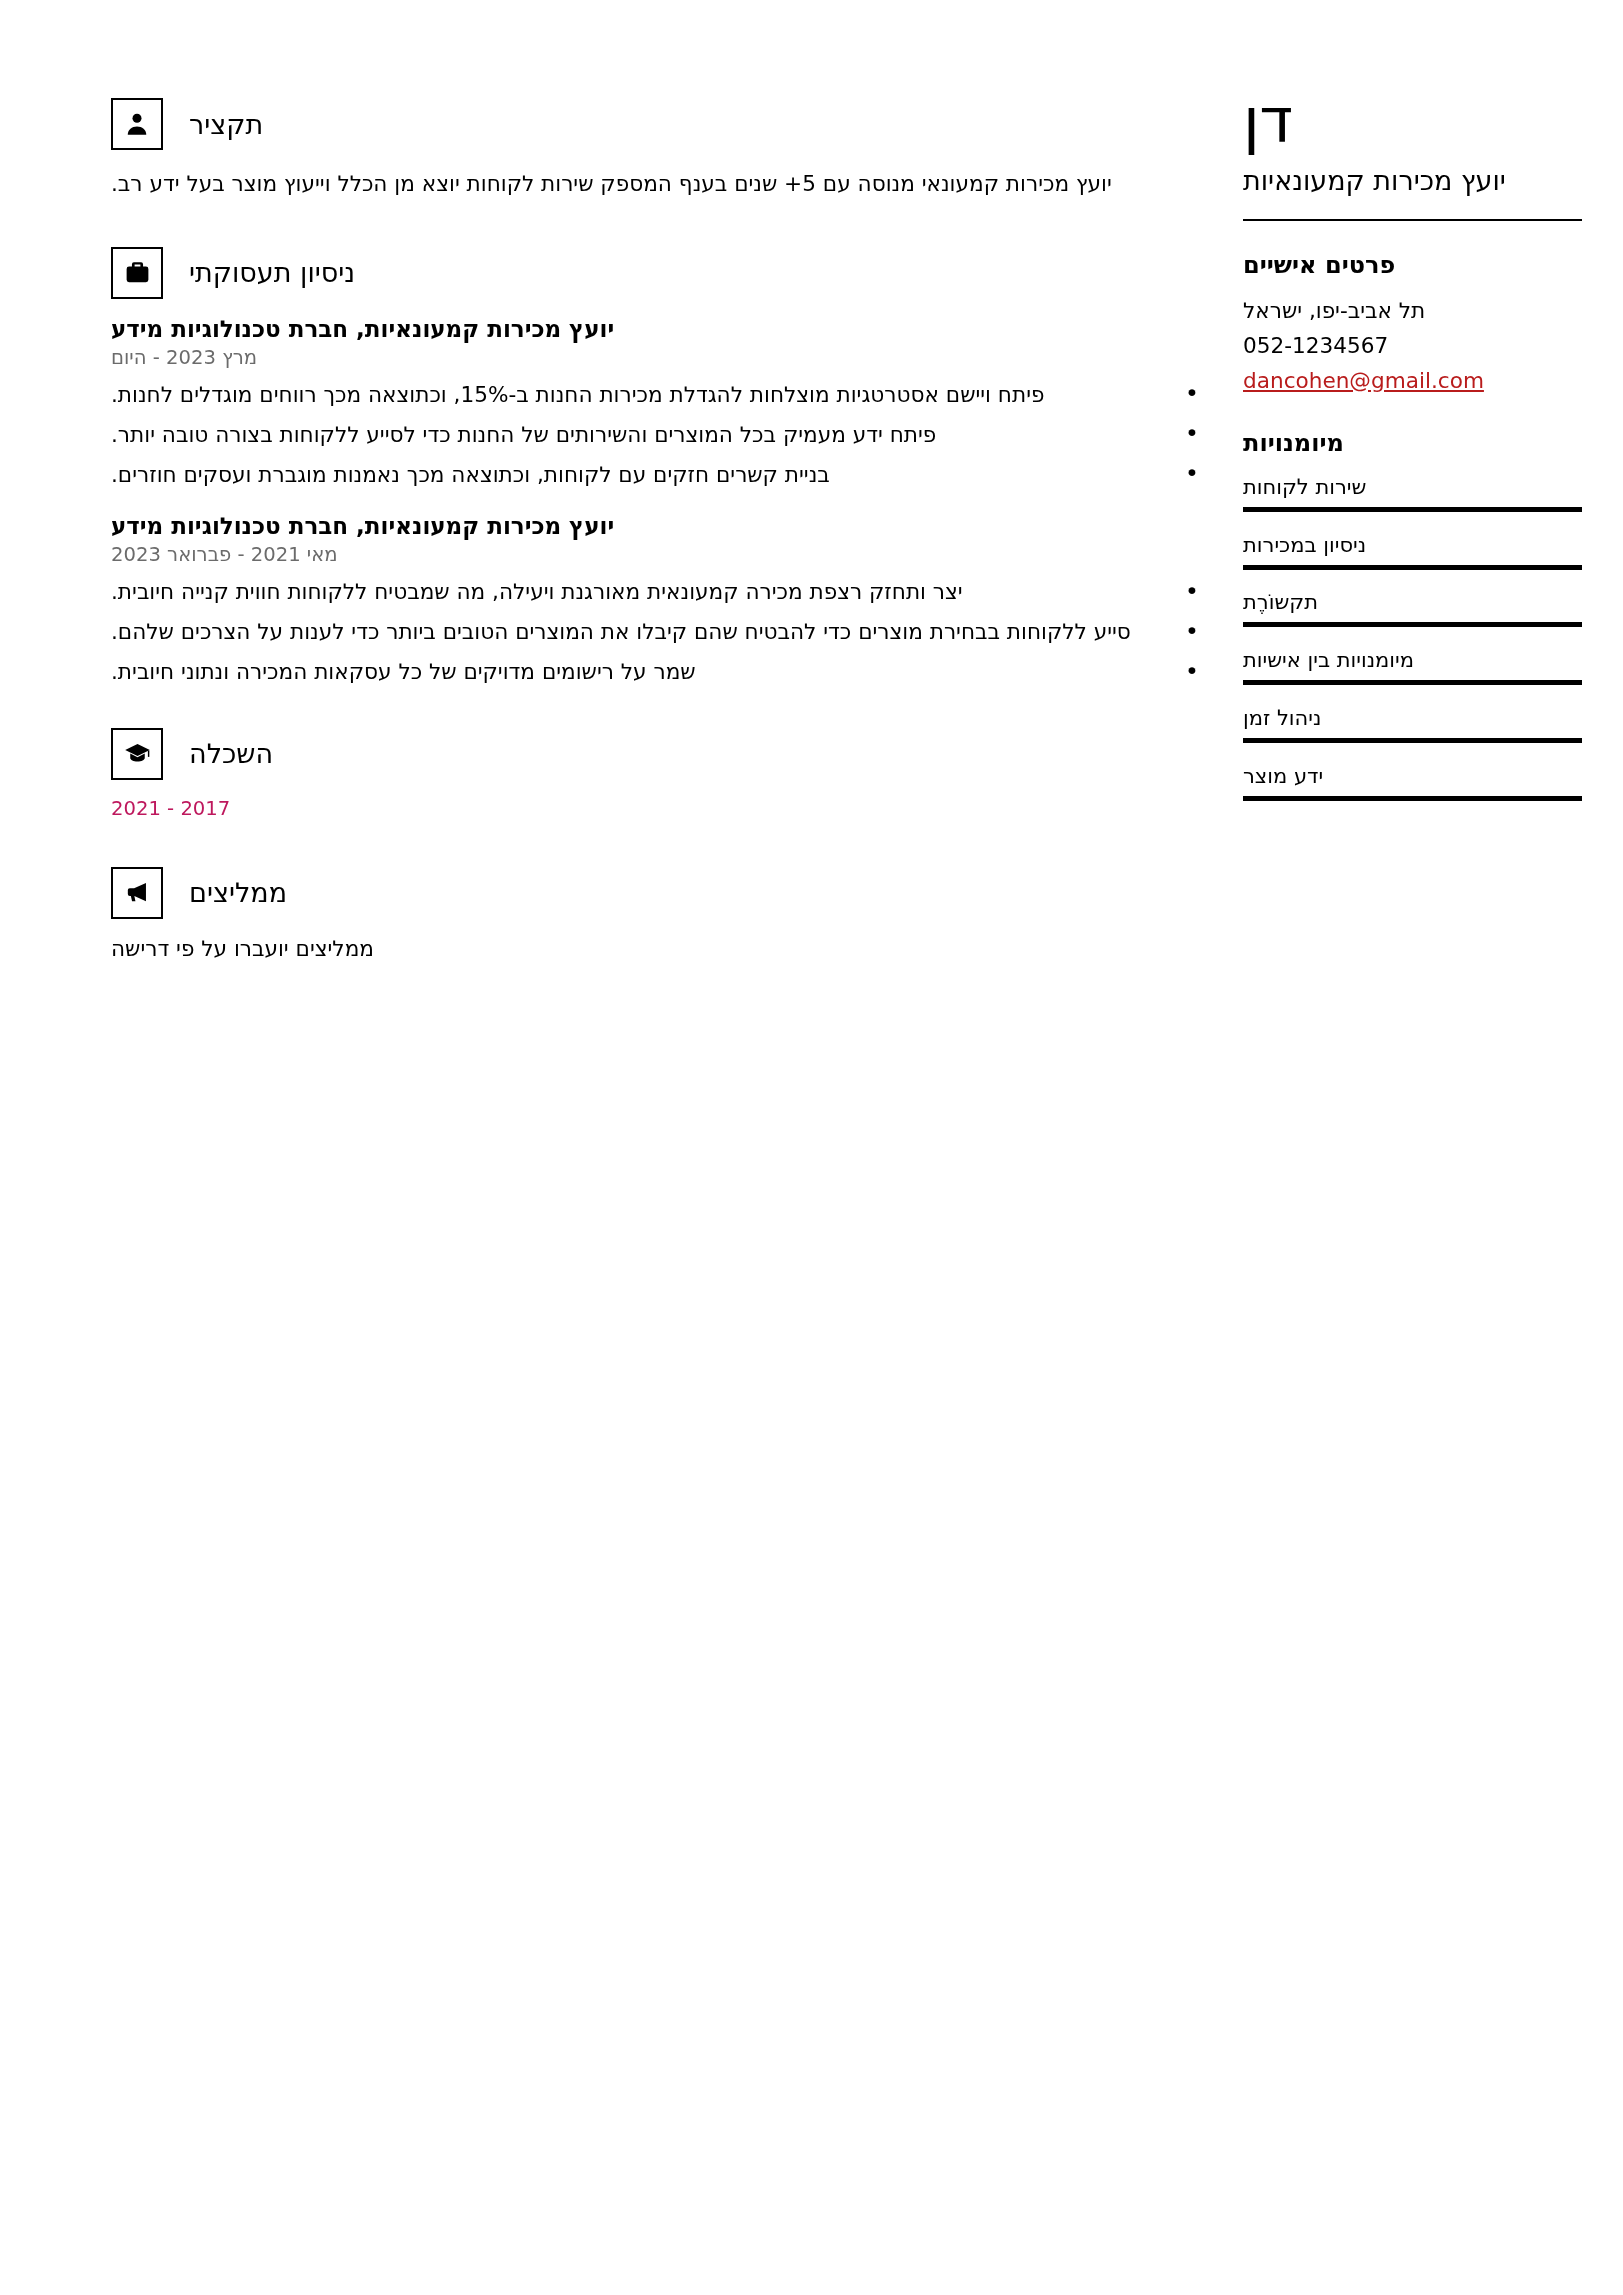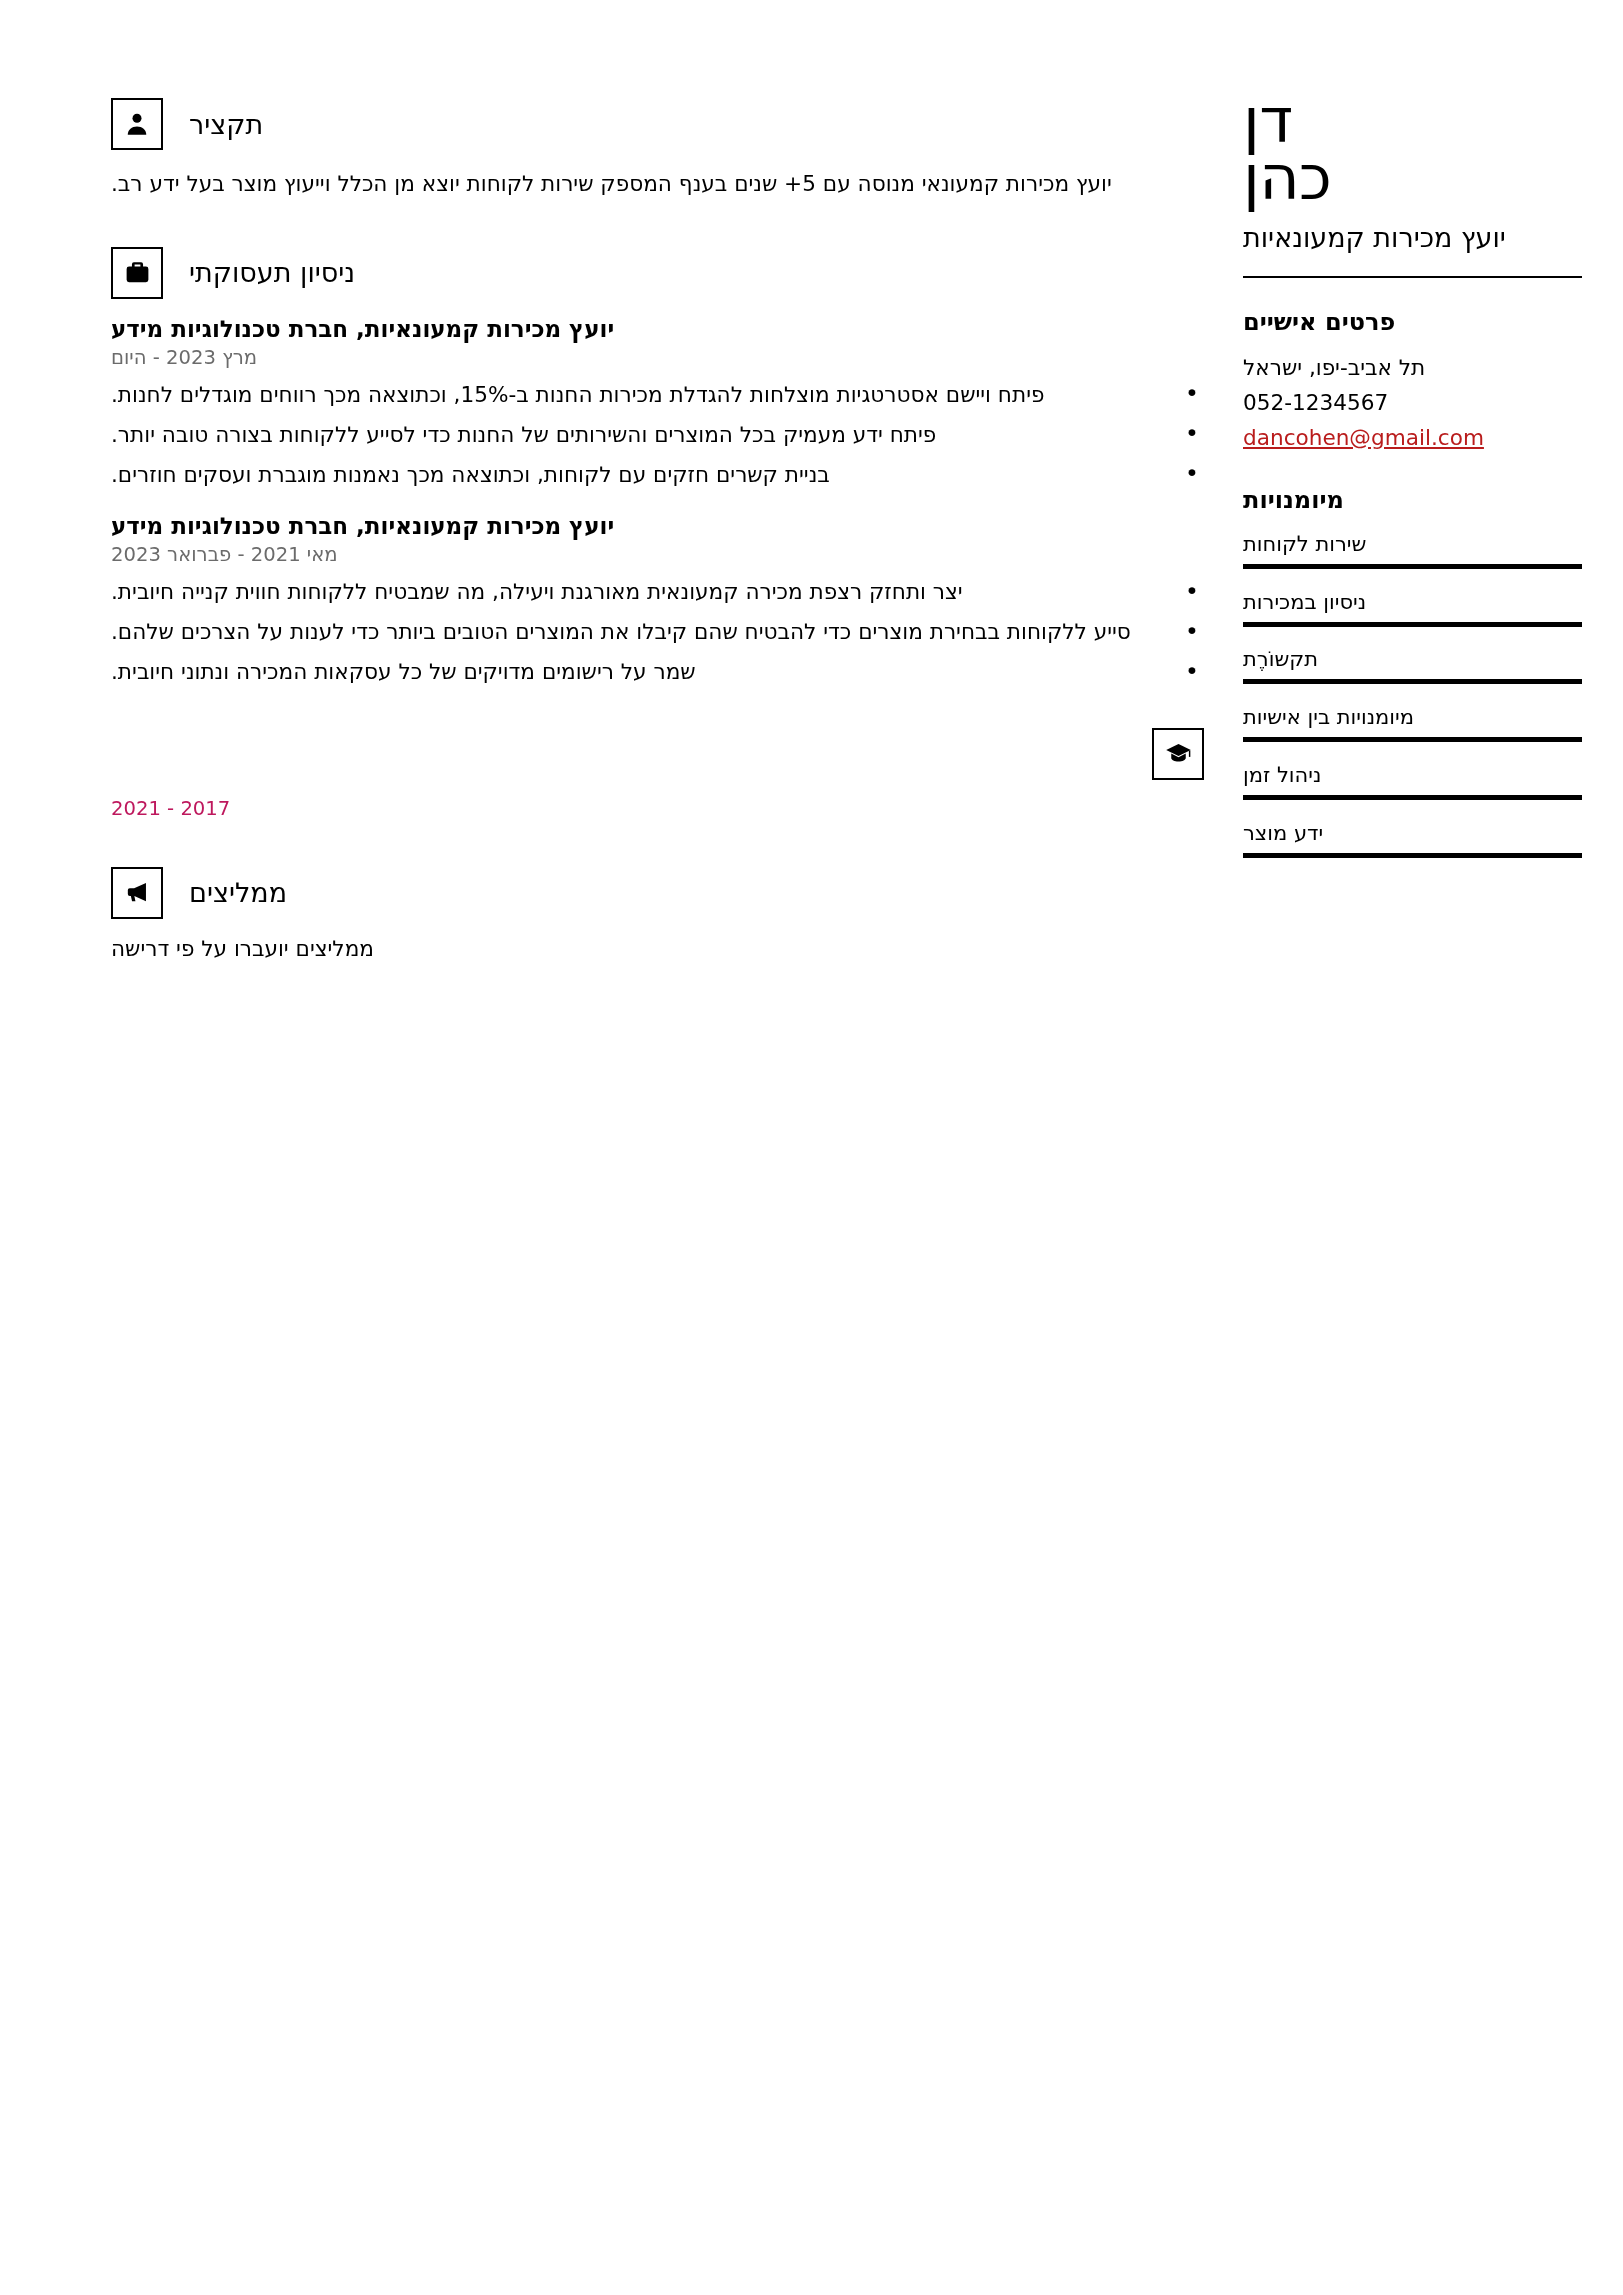--- a/index.html
+++ b/index.html
@@ -202,21 +202,20 @@
 </style>
 </head>
 <body>
 
 <div class="page">
 
   <aside class="side-col">
 
     <div class="name-block">
       <div class="name-line">דן</div>
-      <div class="name-line">כהן</div>
       <div class="job-title">יועץ מכירות קמעונאיות</div>
     </div>
 
     <hr class="side-rule">
 
     <div class="side-section-title">פרטים אישיים</div>
     <div class="side-line">תל אביב-יפו, ישראל</div>
     <div class="side-line">052-1234567</div>
     <div class="side-line">
       <a href="#">dancohen@gmail.com</a>
@@ -280,20 +279,21 @@
             <li>סייע ללקוחות בבחירת מוצרים כדי להבטיח שהם קיבלו את המוצרים הטובים ביותר כדי לענות על הצרכים שלהם.</li>
             <li>שמר על רישומים מדויקים של כל עסקאות המכירה ונתוני חיובית.</li>
           </ul>
         </div>
 
       </div>
     </section>
 
     <section class="section sp-edu">
       <div class="section-head">
+        <div class="section-title">השכלה</div>
         <div class="section-icon">
           <svg width="29" height="29" viewBox="0 0 24 24" fill="#000">
             <path d="M12 4.2 1.8 9.1 12 14l10.2-4.9z"></path>
             <path d="M6 12.1v3.6c0 1.6 2.7 2.9 6 2.9s6-1.3 6-2.9v-3.6l-6 2.9z"></path>
             <rect x="20.6" y="9.6" width="1.2" height="5.2"></rect>
           </svg>
         </div>
       </div>
       <div class="section-body">
         <div class="edu-dates">2017 - 2021</div>

